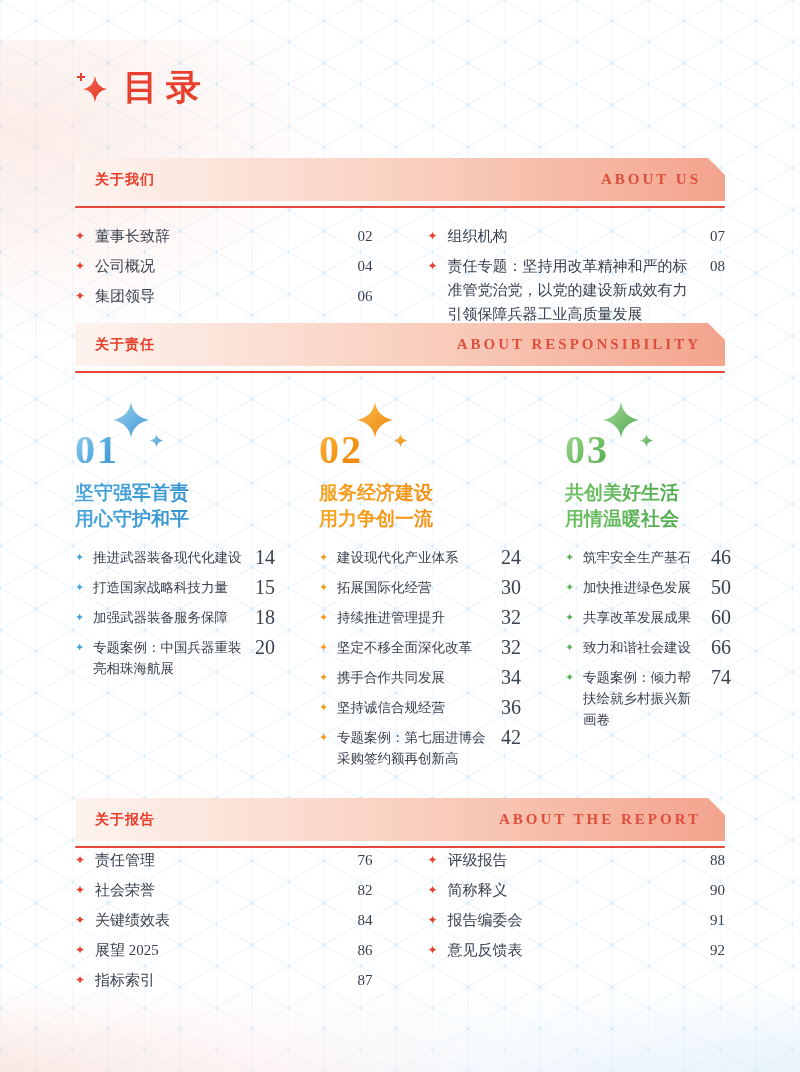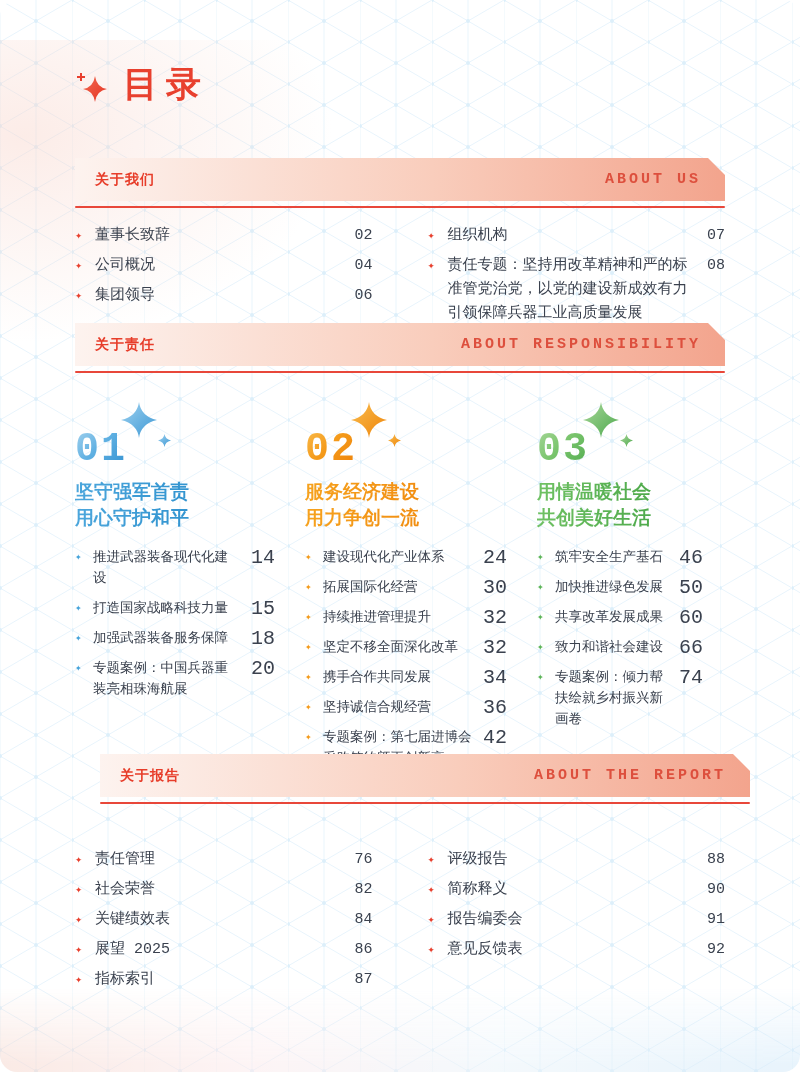--- a/index.html
+++ b/index.html
@@ -1,17 +1,17 @@
 <!DOCTYPE html>
 <html style="--accent: #E8402E;"><head>
 <meta charset="utf-8">
 <style>
   html,body{margin:0;padding:0;background:#ffffff;}
   .page{position:relative;width:800px;height:1072px;overflow:hidden;background:#ffffff;
-        font-family:Liberation Mono, monospace;color:#3a414e;border-radius:17px;}
+        font-family:Liberation Serif, serif;color:#3a414e;}
   .mesh{position:absolute;left:0;top:0;}
   .top-glow{position:absolute;left:-60px;top:40px;width:420px;height:320px;pointer-events:none;
         background:radial-gradient(ellipse at 20% 30%, rgba(248,213,203,0.45), rgba(248,213,203,0) 65%);}
   .bottom-wash{position:absolute;left:0;bottom:0;width:800px;height:85px;pointer-events:none;opacity:.55;
         background:linear-gradient(90deg,#f6d9d0 0%,#fcecee 32%,#ecf5fb 62%,#d6ebfa 100%);
         -webkit-mask-image:linear-gradient(to top,#000 10%,transparent 100%);
         mask-image:linear-gradient(to top,#000 10%,transparent 100%);}
   
   .title-row{position:absolute;left:76px;top:70px;display:flex;align-items:center;gap:15px;}
   .toc-title{margin:0;font-size:35px;font-weight:bold;letter-spacing:8px;color:var(--accent,#e8402e);line-height:1;}
@@ -25,21 +25,21 @@
   .banner-en{font-size:15px;font-weight:bold;letter-spacing:3px;color:#dd4f3d;}
   .banner-line{height:2px;background:#e8473a;margin-top:5px;border-radius:1px;}
   
   .two-col{position:absolute;left:75px;width:650px;display:grid;grid-template-columns:1fr 1fr;column-gap:55px;}
   .toc-row{display:flex;align-items:flex-start;font-size:15px;line-height:24px;margin-bottom:6px;color:#3a414e;}
   .toc-row .bullet{flex:none;width:20px;font-size:12px;line-height:24px;color:var(--accent,#e8402e);}
   .toc-row .label{flex:1;padding-right:10px;}
   .toc-row .num{flex:none;min-width:24px;text-align:right;color:#3a414e;}
   
   .chapters{position:absolute;left:75px;top:404px;width:650px;display:grid;
-        grid-template-columns:200px 202px 166px;column-gap:30px;}
+        grid-template-columns:200px 202px 166px;column-gap:44px;}
   .num-wrap{position:relative;display:inline-block;margin-top:26px;}
   .chapter-number{font-size:40px;font-weight:800;line-height:1;letter-spacing:2px;
         -webkit-background-clip:text;background-clip:text;color:transparent;}
   .chapter--blue .chapter-number{background-image:linear-gradient(135deg,#a7d4ef 0%,#5fb0e2 45%,#2f8fd0 100%);}
   .chapter--orange .chapter-number{background-image:linear-gradient(135deg,#f9bc4e 0%,#f49a1a 45%,#ee7f08 100%);}
   .chapter--green .chapter-number{background-image:linear-gradient(135deg,#a9d89b 0%,#79c46c 45%,#4ca84c 100%);}
   .star-big{position:absolute;right:-30px;top:-28px;}
   .star-small{position:absolute;right:-44px;top:4px;}
   .chapter-title{margin-top:10px;font-size:19px;font-weight:bold;line-height:26px;
         -webkit-background-clip:text;background-clip:text;color:transparent;}
@@ -266,22 +266,22 @@
       <span class="num-wrap">
         <span class="chapter-number">03</span>
         <svg class="star-big" width="36" height="36" viewBox="0 0 36 36">
           <path d="M18 0 Q19.8 14.2 36 18 Q19.8 21.8 18 36 Q16.2 21.8 0 18 Q16.2 14.2 18 0 Z" fill="url(#star-green)"></path>
         </svg>
         <svg class="star-small" width="13" height="13" viewBox="0 0 36 36">
           <path d="M18 0 Q19.8 14.2 36 18 Q19.8 21.8 18 36 Q16.2 21.8 0 18 Q16.2 14.2 18 0 Z" fill="url(#star-green)"></path>
         </svg>
       </span>
       <div class="chapter-title">
+        <div>共创美好生活</div>
         <div>用情温暖社会</div>
-        <div>共创美好生活</div>
       </div>
       <div class="chapter-items">
 
           <div class="toc-row">
             <span class="bullet">✦</span>
             <span class="label">筑牢安全生产基石</span>
             <span class="num">46</span>
           </div>
 
           <div class="toc-row">
@@ -305,21 +305,21 @@
           <div class="toc-row">
             <span class="bullet">✦</span>
             <span class="label">专题案例：倾力帮扶绘就乡村振兴新画卷</span>
             <span class="num">74</span>
           </div>
         </div>
     </div>
 
   </div>
 
-  <section class="sec" style="top:754px;margin-left:25px;">
+  <section class="sec" style="top:798px;">
     <div class="banner">
       <span class="banner-cn">关于报告</span>
       <span class="banner-en">ABOUT THE REPORT</span>
     </div>
     <div class="banner-line"></div>
   </section>
 
   <div class="two-col" style="top:848px;">
     <div class="col">
 

